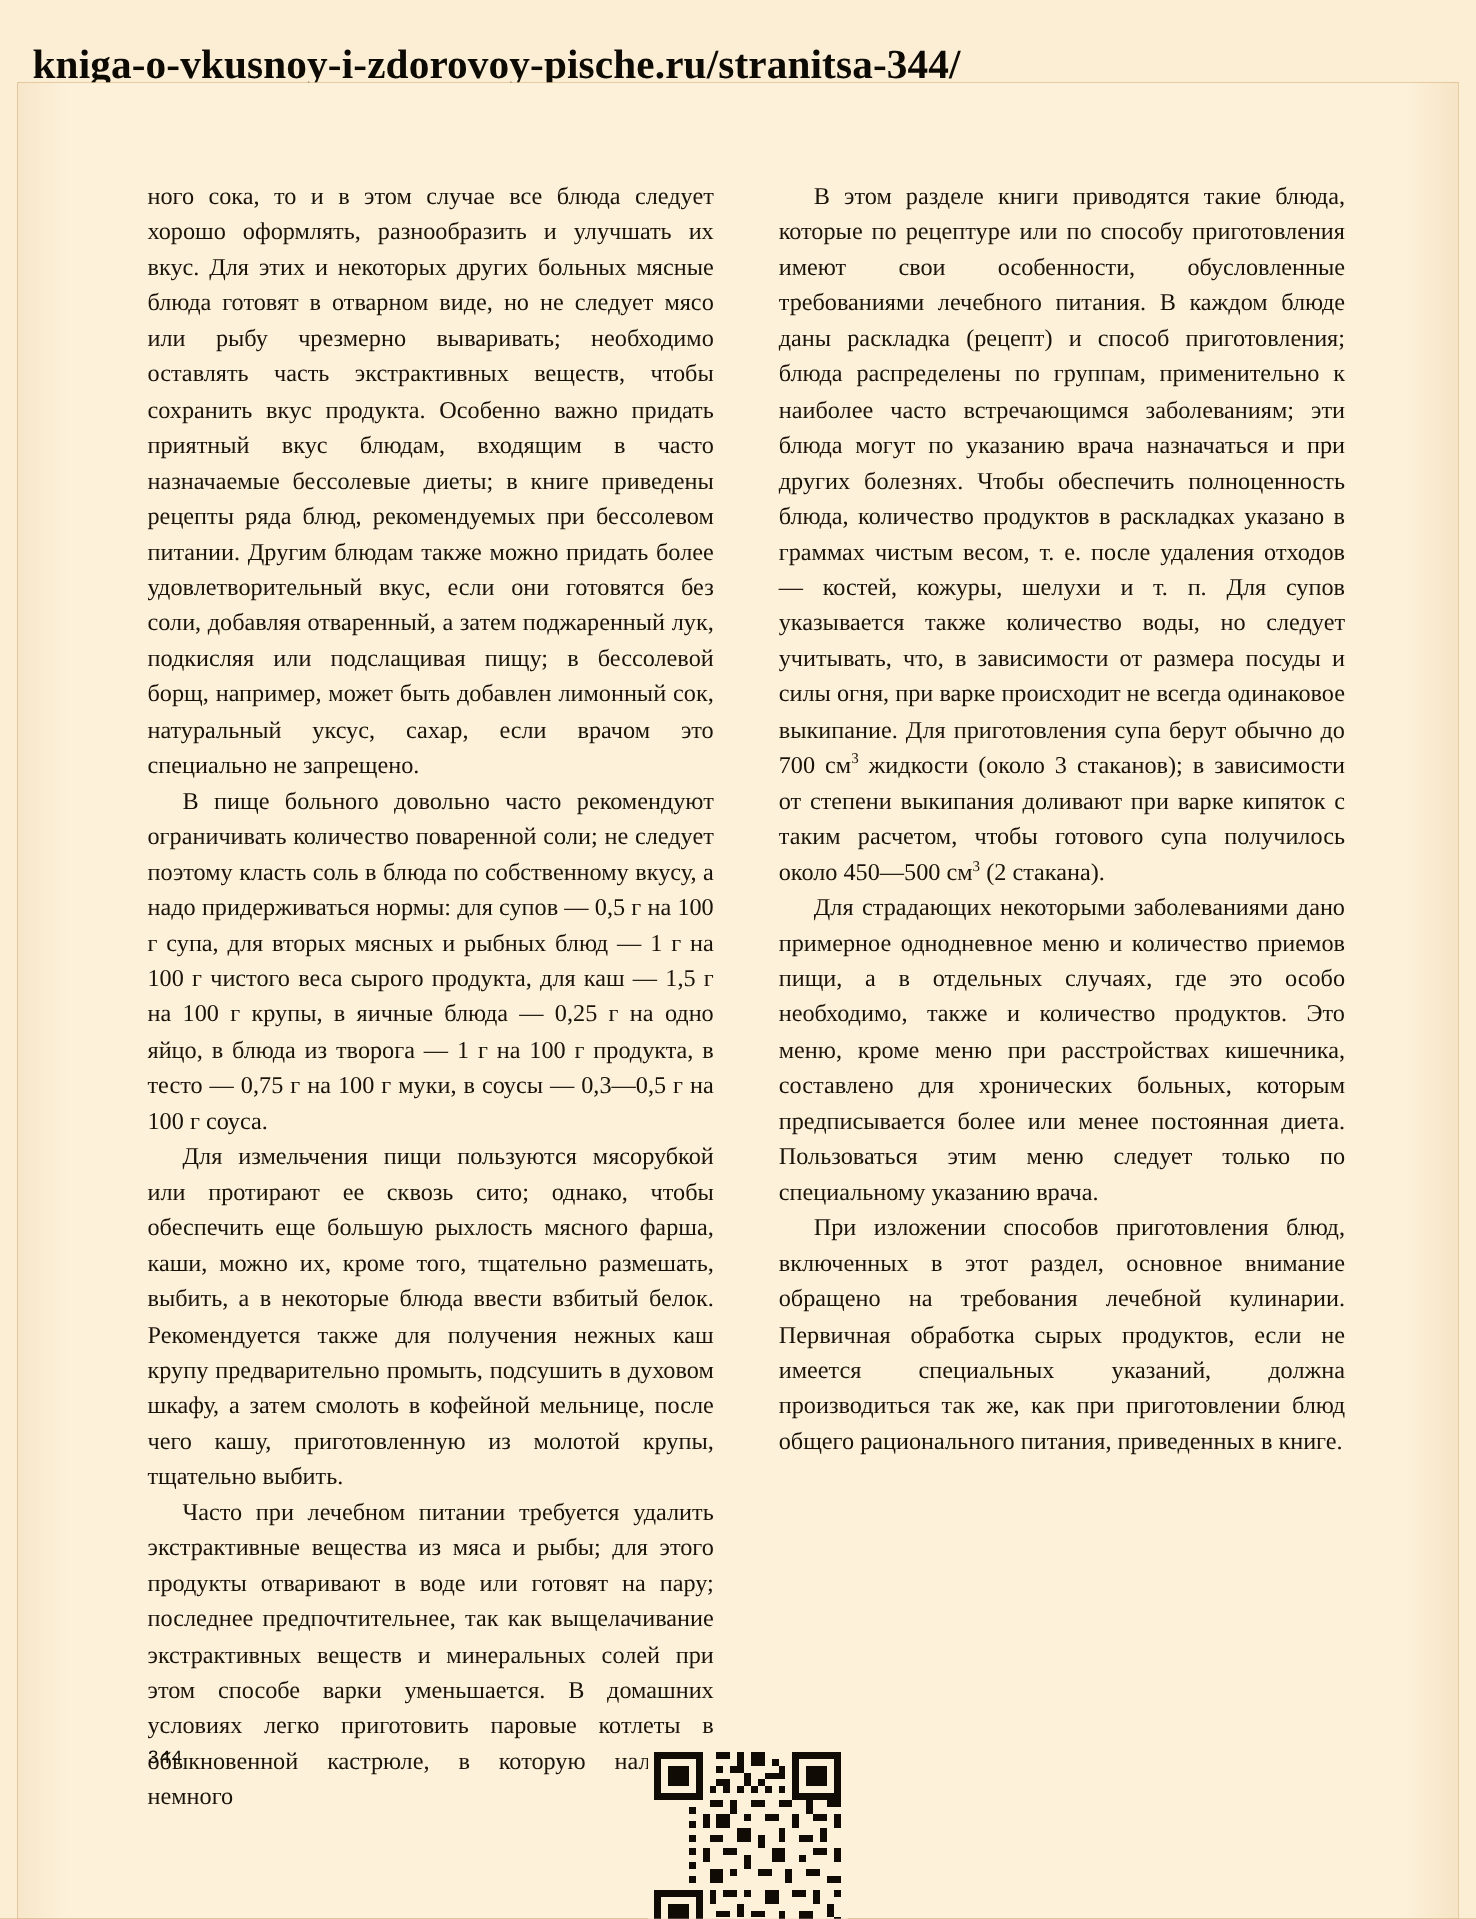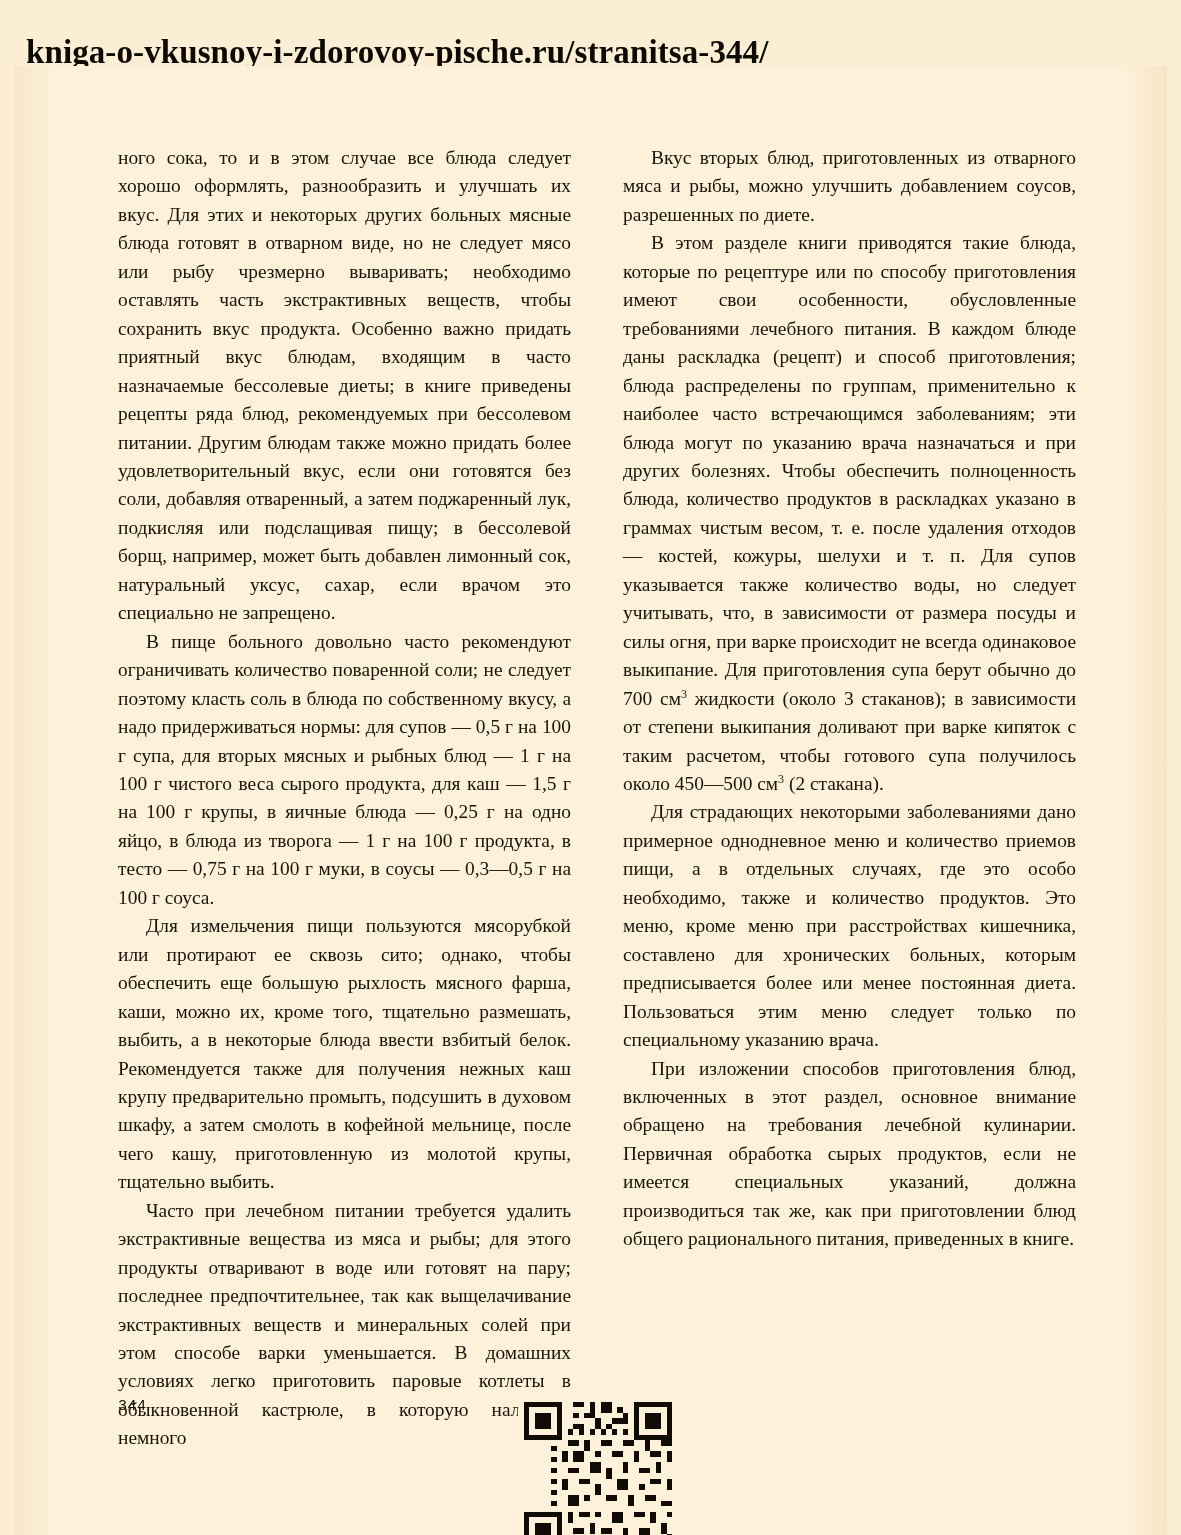--- a/index.html
+++ b/index.html
@@ -140,21 +140,20 @@
     <div class="columns">
 
       <div class="col">
         <p>ного сока, то и в этом случае все блюда следует хорошо оформлять, разнообразить и улучшать их вкус. Для этих и некоторых других больных мясные блюда готовят в отварном виде, но не следует мясо или рыбу чрезмерно вываривать; необходимо оставлять часть экстрактивных веществ, чтобы сохранить вкус продукта. Особенно важно придать приятный вкус блюдам, входящим в часто назначаемые бессолевые диеты; в книге приведены рецепты ряда блюд, рекомендуемых при бессолевом питании. Другим блюдам также можно придать более удовлетворительный вкус, если они готовятся без соли, добавляя отваренный, а затем поджаренный лук, подкисляя или подслащивая пищу; в бессолевой борщ, например, может быть добавлен лимонный сок, натуральный уксус, сахар, если врачом это специально не запрещено.</p>
         <p class="indent">В пище больного довольно часто рекомендуют ограничивать количество поваренной соли; не следует поэтому класть соль в блюда по собственному вкусу, а надо придерживаться нормы: для супов — 0,5 г на 100 г супа, для вторых мясных и рыбных блюд — 1 г на 100 г чистого веса сырого продукта, для каш — 1,5 г на 100 г крупы, в яичные блюда — 0,25 г на одно яйцо, в блюда из творога — 1 г на 100 г продукта, в тесто — 0,75 г на 100 г муки, в соусы — 0,3—0,5 г на 100 г соуса.</p>
         <p class="indent">Для измельчения пищи пользуются мясорубкой или протирают ее сквозь сито; однако, чтобы обеспечить еще большую рыхлость мясного фарша, каши, можно их, кроме того, тщательно размешать, выбить, а в некоторые блюда ввести взбитый белок. Рекомендуется также для получения нежных каш крупу предварительно промыть, подсушить в духовом шкафу, а затем смолоть в кофейной мельнице, после чего кашу, приготовленную из молотой крупы, тщательно выбить.</p>
         <p class="indent">Часто при лечебном питании требуется удалить экстрактивные вещества из мяса и рыбы; для этого продукты отваривают в воде или готовят на пару; последнее предпочтительнее, так как выщелачивание экстрактивных веществ и минеральных солей при этом способе варки уменьшается. В домашних условиях легко приготовить паровые котлеты в обыкновенной кастрюле, в которую наливают немного</p>
       </div>
 
       <div class="col">
-        <p class="indent">Вкус вторых блюд, приготовленных из отварного мяса и рыбы, можно улучшить добавлением соусов, разрешенных по диете.</p>
         <p class="indent">В этом разделе книги приводятся такие блюда, которые по рецептуре или по способу приготовления имеют свои особенности, обусловленные требованиями лечебного питания. В каждом блюде даны раскладка (рецепт) и способ приготовления; блюда распределены по группам, применительно к наиболее часто встречающимся заболеваниям; эти блюда могут по указанию врача назначаться и при других болезнях. Чтобы обеспечить полноценность блюда, количество продуктов в раскладках указано в граммах чистым весом, т. е. после удаления отходов — костей, кожуры, шелухи и т. п. Для супов указывается также количество воды, но следует учитывать, что, в зависимости от размера посуды и силы огня, при варке происходит не всегда одинаковое выкипание. Для приготовления супа берут обычно до 700 см<sup>3</sup> жидкости (около 3 стаканов); в зависимости от степени выкипания доливают при варке кипяток с таким расчетом, чтобы готового супа получилось около 450—500 см<sup>3</sup> (2 стакана).</p>
         <p class="indent">Для страдающих некоторыми заболеваниями дано примерное однодневное меню и количество приемов пищи, а в отдельных случаях, где это особо необходимо, также и количество продуктов. Это меню, кроме меню при расстройствах кишечника, составлено для хронических больных, которым предписывается более или менее постоянная диета. Пользоваться этим меню следует только по специальному указанию врача.</p>
         <p class="indent">При изложении способов приготовления блюд, включенных в этот раздел, основное внимание обращено на требования лечебной кулинарии. Первичная обработка сырых продуктов, если не имеется специальных указаний, должна производиться так же, как при приготовлении блюд общего рационального питания, приведенных в книге.</p>
       </div>
 
     </div>
 
     <div class="folio">344</div>
 
     <div class="qr">

